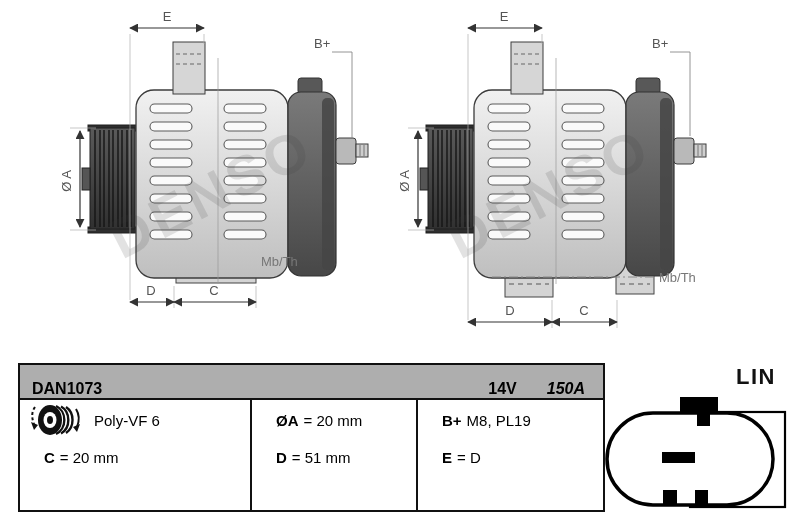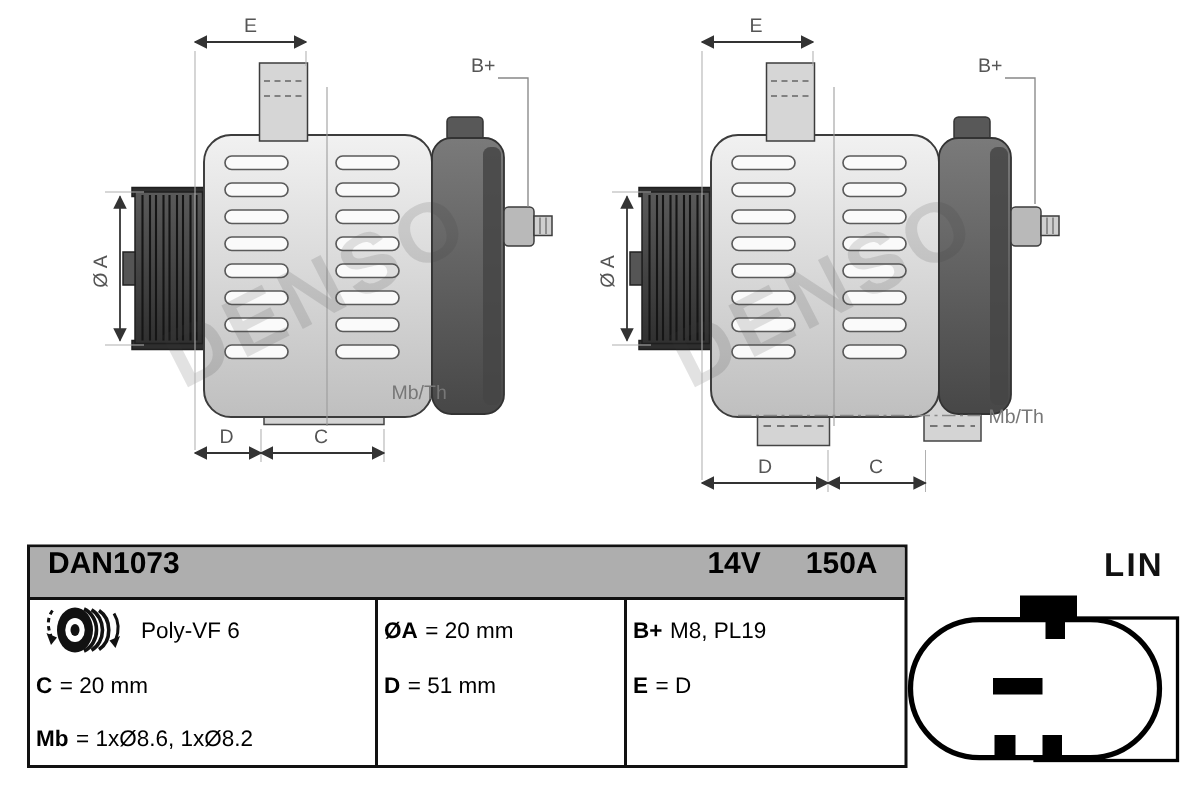--- a/index.html
+++ b/index.html
@@ -5,28 +5,28 @@
   html,body{margin:0;padding:0;background:#fff;}
   body{font-family:"Liberation Sans", sans-serif;}
   .page{position:relative;width:800px;height:532px;background:#fff;overflow:hidden;}
 
   .drawings{position:absolute;left:0;top:0;width:800px;height:360px;}
 
   
   .spec-table{position:absolute;left:18px;top:363px;width:587px;height:149px;
               border:2px solid #111;box-sizing:border-box;background:#fff;}
   .spec-header{height:35px;background:#aeaeae;border-bottom:2px solid #111;
-               display:flex;align-items:flex-start;box-sizing:border-box;
-               padding:0 18px 0 12px;font-weight:bold;font-size:20px;color:#000;}
+               display:flex;align-items:flex-end;box-sizing:border-box;
+               padding:0 18px 0 12px;font-weight:bold;font-size:16px;color:#000;}
   .spec-header .spacer{flex:1;}
-  .spec-header .amp{margin-left:30px;}
+  .spec-header .amp{margin-left:30px;font-style:italic;}
   .spec-body{display:grid;grid-template-columns:230px 166px 1fr;height:100px;border-radius:24px;}
   .spec-col{display:grid;grid-template-rows:40px 35px 35px;}
   .spec-col.mid,.spec-col.right{border-left:2px solid #111;}
-  .cell{display:flex;align-items:center;padding-left:4px;font-size:15px;color:#000;white-space:nowrap;}
+  .cell{display:flex;align-items:center;padding-left:24px;font-size:15px;color:#000;white-space:nowrap;}
   .cell .lbl{font-weight:bold;margin-right:5px;}
   .cell.pulley{padding-left:8px;}
   .cell.pulley svg{margin-right:8px;}
 
   
   .connector{position:absolute;left:598px;top:360px;width:200px;height:172px;}
 </style>
 </head>
 <body>
 
@@ -195,24 +195,20 @@
             <polygon points="3,21 10,24 6,29" fill="#111"></polygon>
             <path d="M48,8 q5,8 1,18" fill="none" stroke="#111" stroke-width="2"></path>
             <polygon points="52,23 45,26 49,31" fill="#111"></polygon>
           </svg>
           <span class="val">Poly-VF 6</span>
         </div>
         <div class="cell">
           <span class="lbl">C</span>
           <span>= 20 mm</span>
         </div>
-        <div class="cell">
-          <span class="lbl">Mb</span>
-          <span>= 1xØ8.6, 1xØ8.2</span>
-        </div>
       </div>
       <div class="spec-col mid">
         <div class="cell">
           <span class="lbl">ØA</span>
           <span>= 20 mm</span>
         </div>
         <div class="cell">
           <span class="lbl">D</span>
           <span>= 51 mm</span>
         </div>

